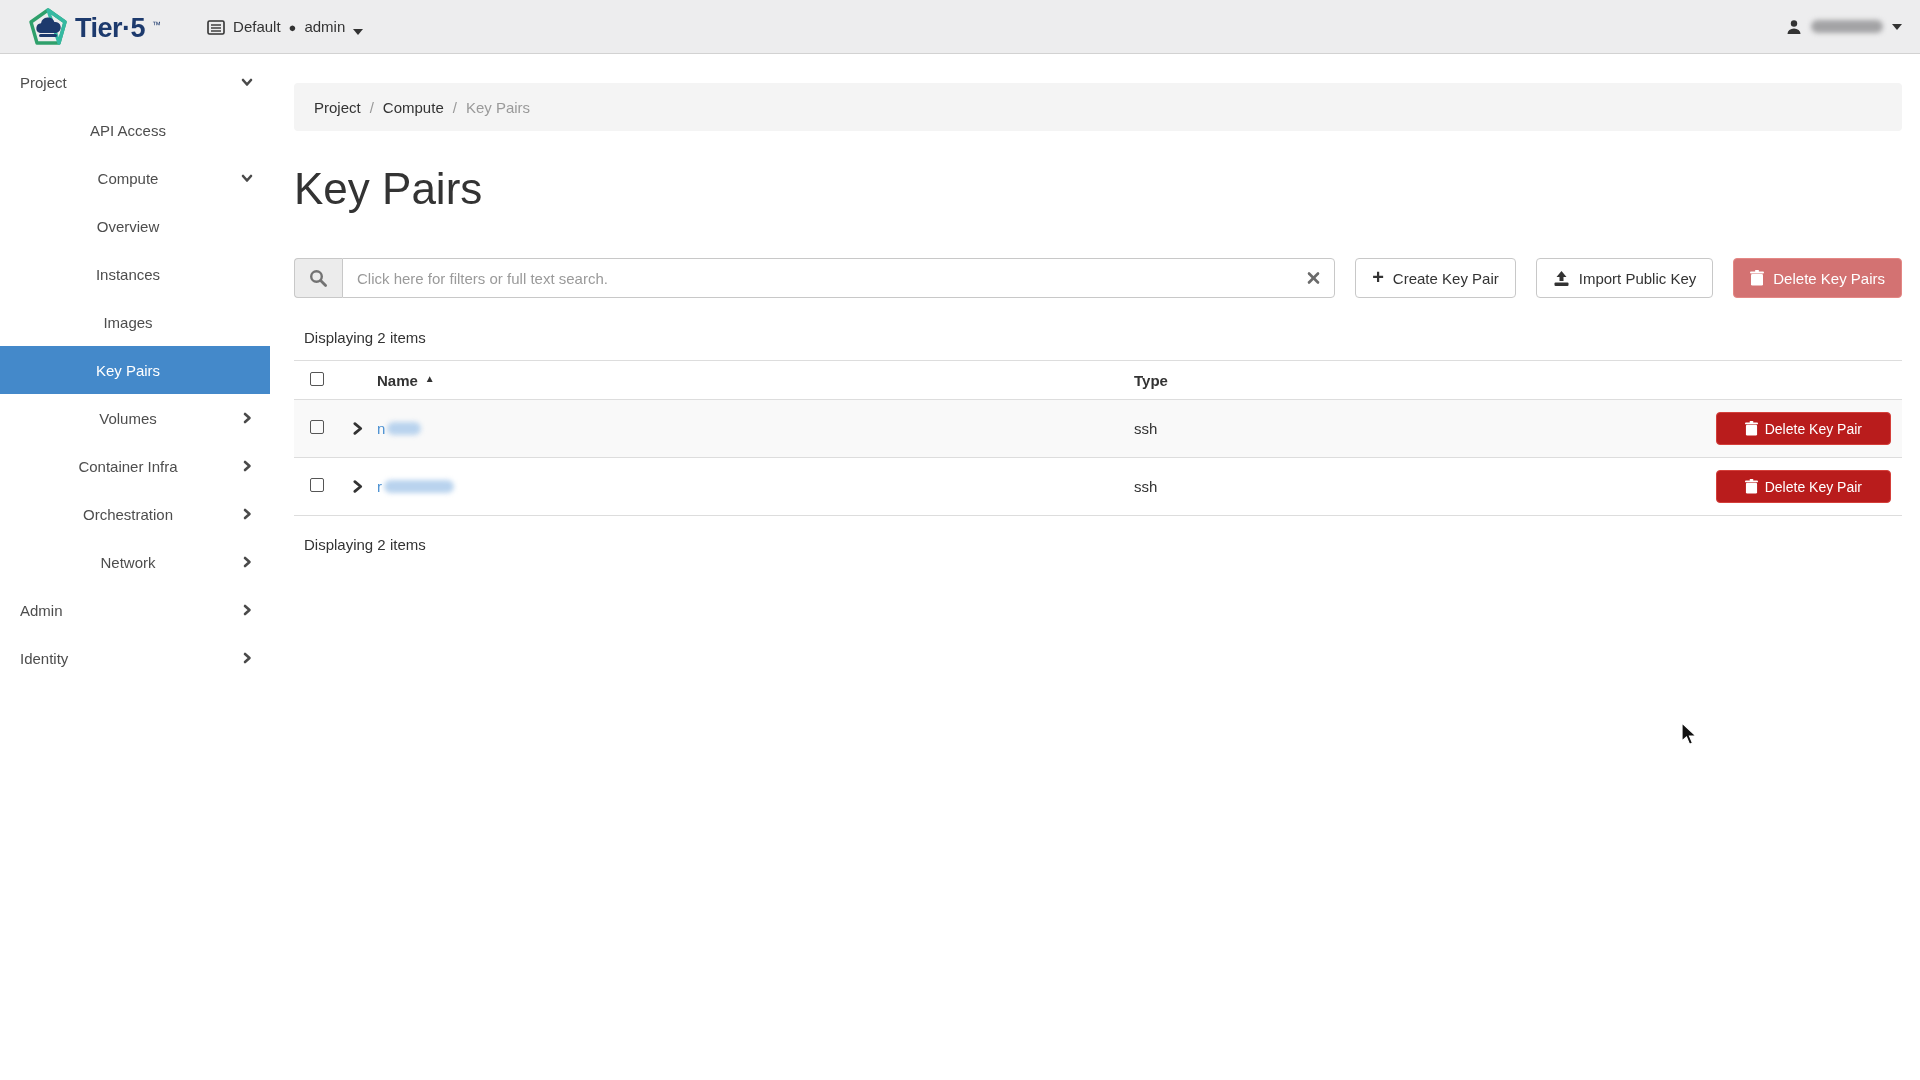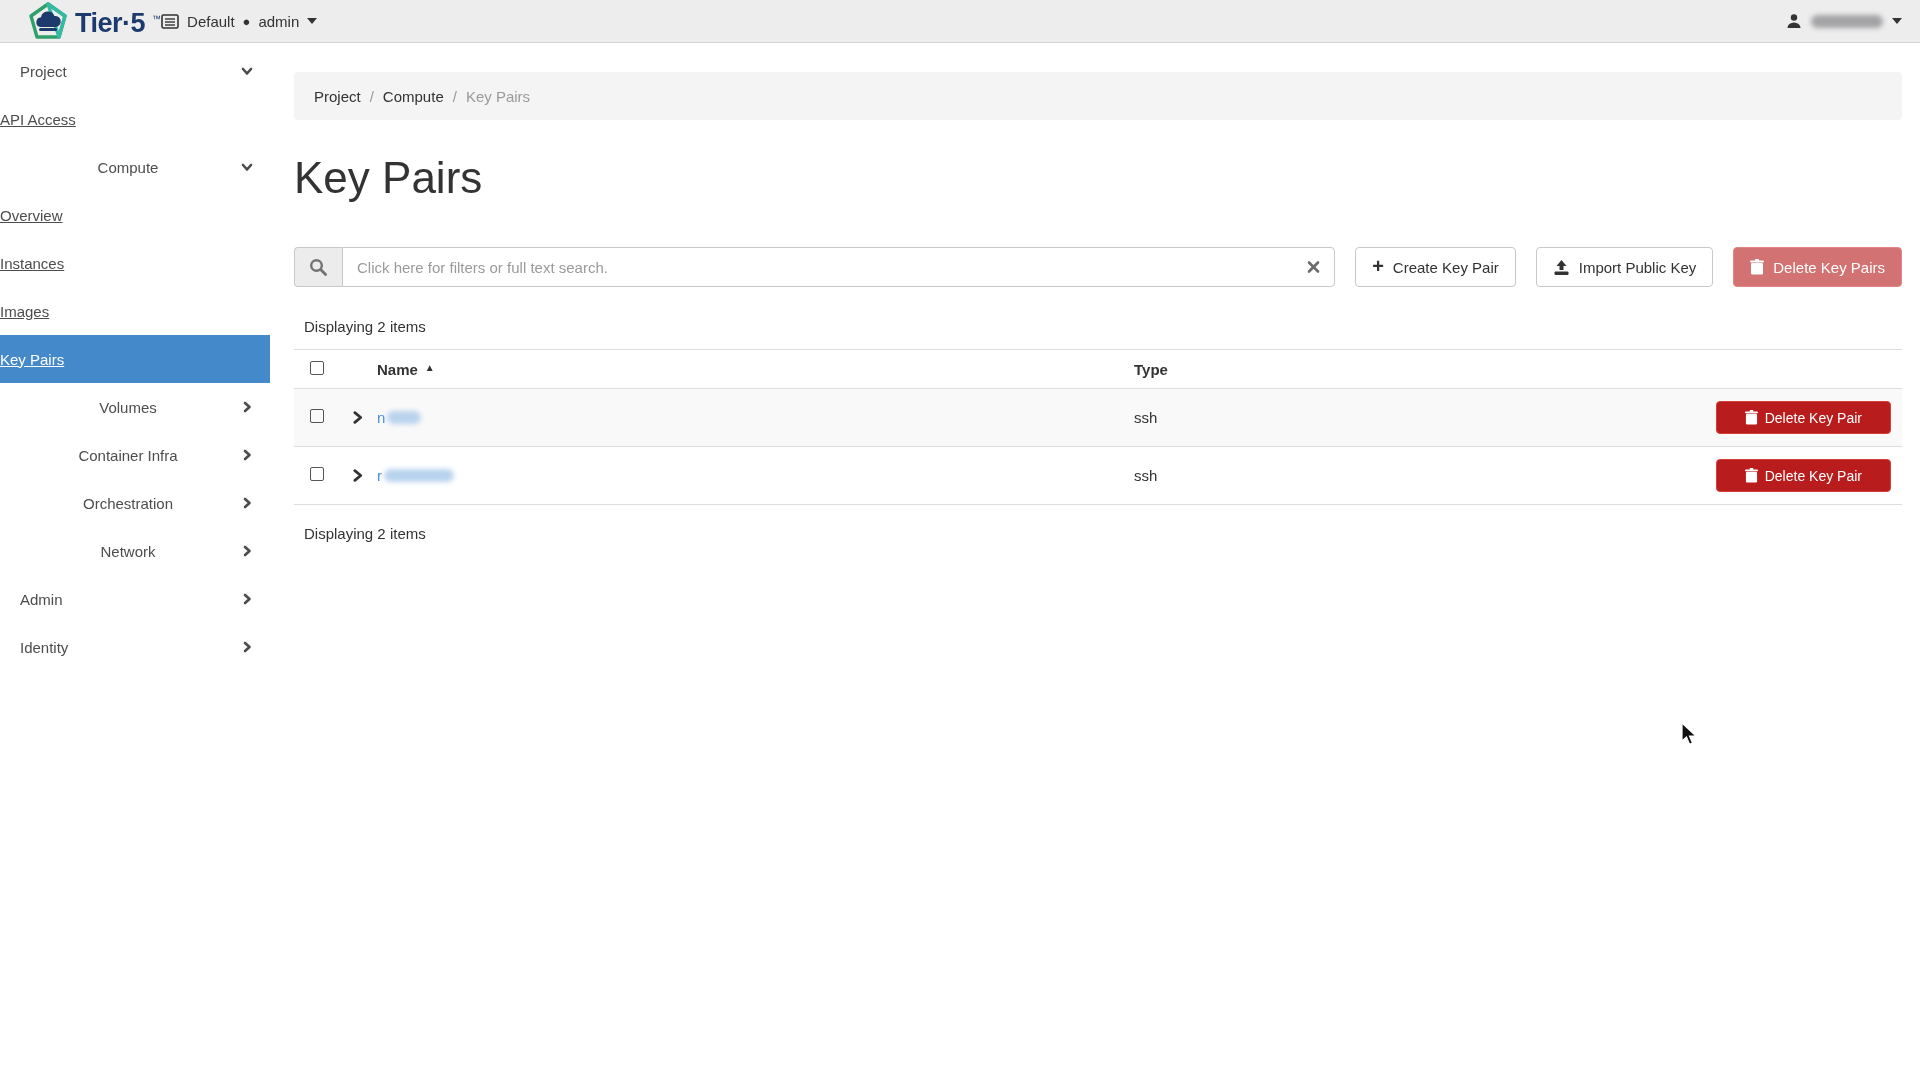--- a/index.html
+++ b/index.html
@@ -1,38 +1,38 @@
 <!DOCTYPE html>
 <html><head>
 <meta charset="utf-8">
 <style>
   * { margin:0; padding:0; box-sizing:border-box; }
   html,body { width:1920px; height:1080px; background:#fff; font-family:"Liberation Sans", sans-serif; color:#333; overflow:hidden; }
 
   
-  .topbar { height:43px; background:#ededee; border-bottom:1px solid #d2d2d2; display:flex; align-items:center; padding:0 16px 0 28px; position:relative; }
+  .topbar { height:54px; background:#ededee; border-bottom:1px solid #d2d2d2; display:flex; align-items:center; padding:0 16px 0 28px; position:relative; }
   .logo { display:flex; align-items:center; gap:7px; }
   .logo-text { font-size:27px; font-weight:bold; color:#1d3a6d; letter-spacing:-0.5px; position:relative; top:2px;}
   .logo-tm { font-size:9px; color:#1d3a6d; vertical-align:top; position:relative; top:-2px;}
-  .context { display:flex; align-items:center; gap:8px; font-size:15px; color:#333; cursor:default; }
+  .context { display:flex; align-items:flex-end; gap:8px; margin-left:46px; font-size:15px; color:#333; cursor:default; }
   .dot { font-size:13px; }
   .caret { width:0; height:0; border-left:5px solid transparent; border-right:5px solid transparent; border-top:6px solid #333; display:inline-block; }
   .usermenu { margin-left:auto; display:flex; align-items:center; gap:9px; padding-right:2px; }
   .blob { display:inline-block; border-radius:7px; filter:blur(2.5px); }
   .blob-grey { width:72px; height:13px; background:#a3a3a5; }
   .blob-blue { height:13px; background:#b9d3ee; margin-left:2px; }
 
   
   .layout { display:flex; height:1037px; }
   .sidebar { width:270px; flex:0 0 270px; padding-top:4px; }
   .nav-row { height:48px; display:flex; align-items:center; position:relative; font-size:15px; color:#4d4d4d; cursor:pointer; }
   .nav-row .chev { position:absolute; right:16px; top:50%; transform:translateY(-50%); display:flex; }
   .lvl1 { padding-left:20px; }
   .lvl2 .nav-label { position:absolute; left:0; width:256px; text-align:center; }
-  .lvl3 { justify-content:flex-start; padding-right:14px;text-decoration:underline; }
+  .lvl3 { justify-content:center; padding-right:14px; }
   .nav-row.selected { background:#4489ca; color:#fff; }
 
   .main { flex:1; padding:29px 18px 0 24px; position:relative; }
 
   
   .breadcrumb { height:48px; background:#f4f4f4; border-radius:4px; display:flex; align-items:center; padding:0 20px; font-size:15px; gap:9px; }
   .crumb-link { color:#333; text-decoration:none; cursor:pointer; }
   .crumb-sep { color:#999; }
   .crumb-current { color:#9a9a9a; }
 

